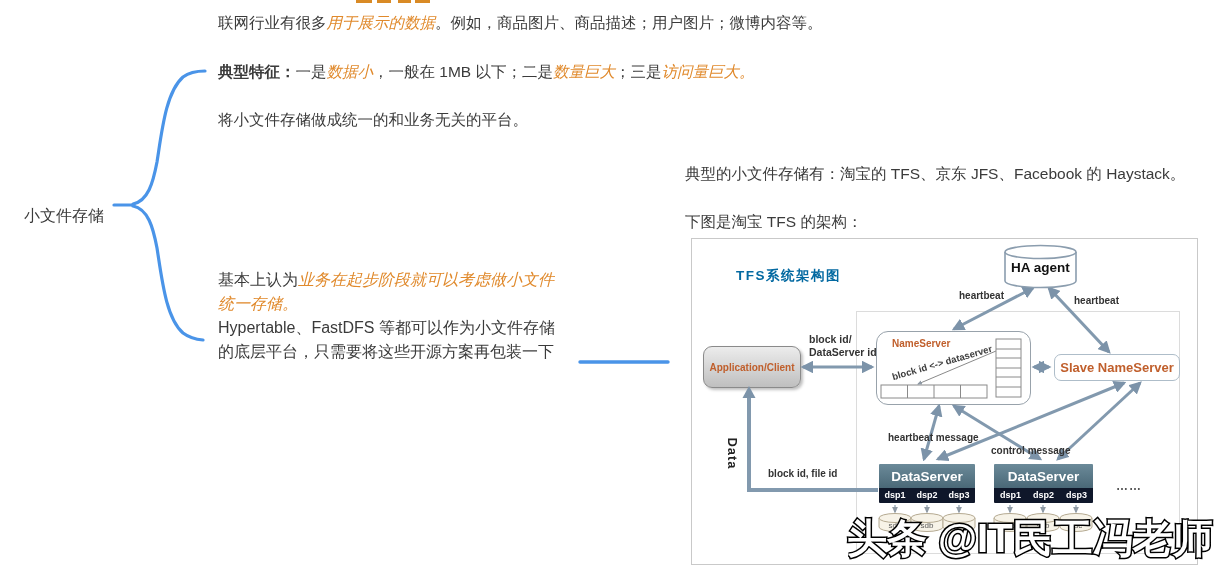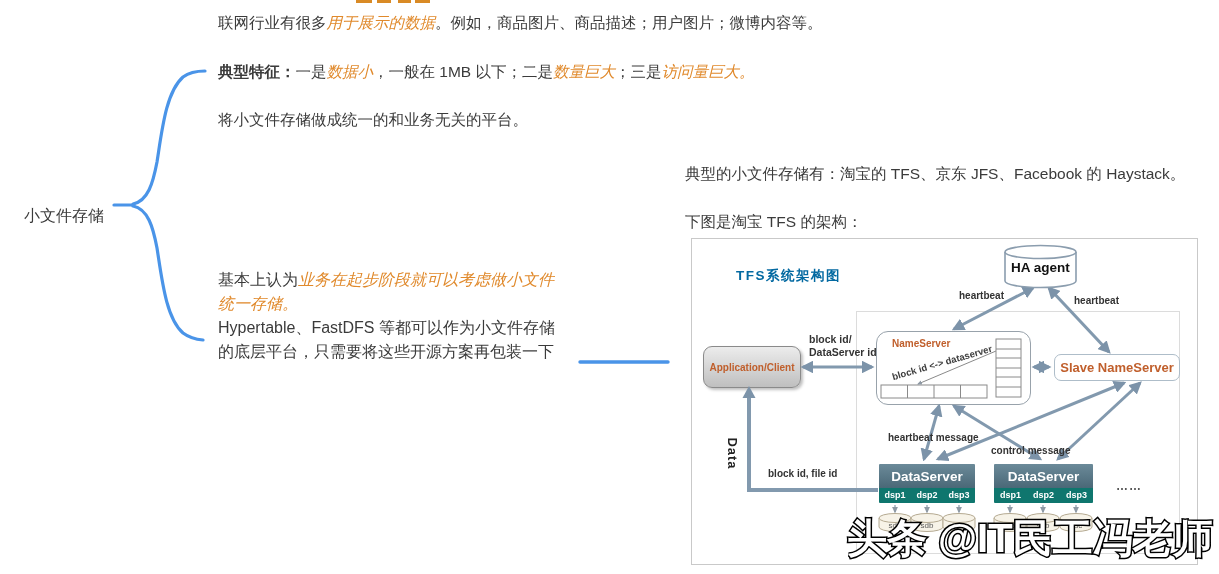--- a/index.html
+++ b/index.html
@@ -31,21 +31,21 @@
     background:linear-gradient(#ececec,#bfbfbf);box-shadow:2px 2px 3px rgba(0,0,0,.25);
     display:flex;align-items:center;justify-content:center;font-size:10px;font-weight:600;color:#c05f2c;}
   .lbl{font-size:10px;font-weight:600;color:#333;white-space:nowrap;line-height:13px;}
   #lbl-data{left:18px;top:207px;width:44px;text-align:center;font-size:13px;font-weight:600;color:#222;transform:rotate(90deg);letter-spacing:1px;}
   #dots{left:424px;top:240px;font-size:12px;font-weight:bold;color:#555;letter-spacing:1px;}
   .ds-box{top:225px;height:39px;display:flex;flex-direction:column;border-radius:1px;overflow:hidden;}
   #ds1{left:187px;width:96px;}
   #ds2{left:302px;width:99px;}
   .ds-top{flex:1;background:linear-gradient(#6b8a99,#4a6877);color:#fff;font-size:13.5px;font-weight:bold;
     display:flex;align-items:center;justify-content:center;}
-  .ds-strip{height:15px;background:#0f766e;display:flex;align-items:center;}
+  .ds-strip{height:15px;background:#0f172a;display:flex;align-items:center;}
   .ds-strip span{flex:1;color:#fff;font-size:9px;font-weight:600;text-align:center;line-height:15px;}
   #watermark-svg{left:845px;top:506px;}
 </style>
 </head>
 <body>
 
 <svg class="abs" style="left:0;top:0;" width="1219" height="574" viewBox="0 0 1219 574">
   <g stroke="#4a94e8" stroke-width="3.2" fill="none" stroke-linecap="round">
     <path d="M114,205 L134,205"></path>
     <path d="M133,204 C148,201 153,183 157,162 C162,130 166,92 183,77 Q191,71 205,71"></path>

